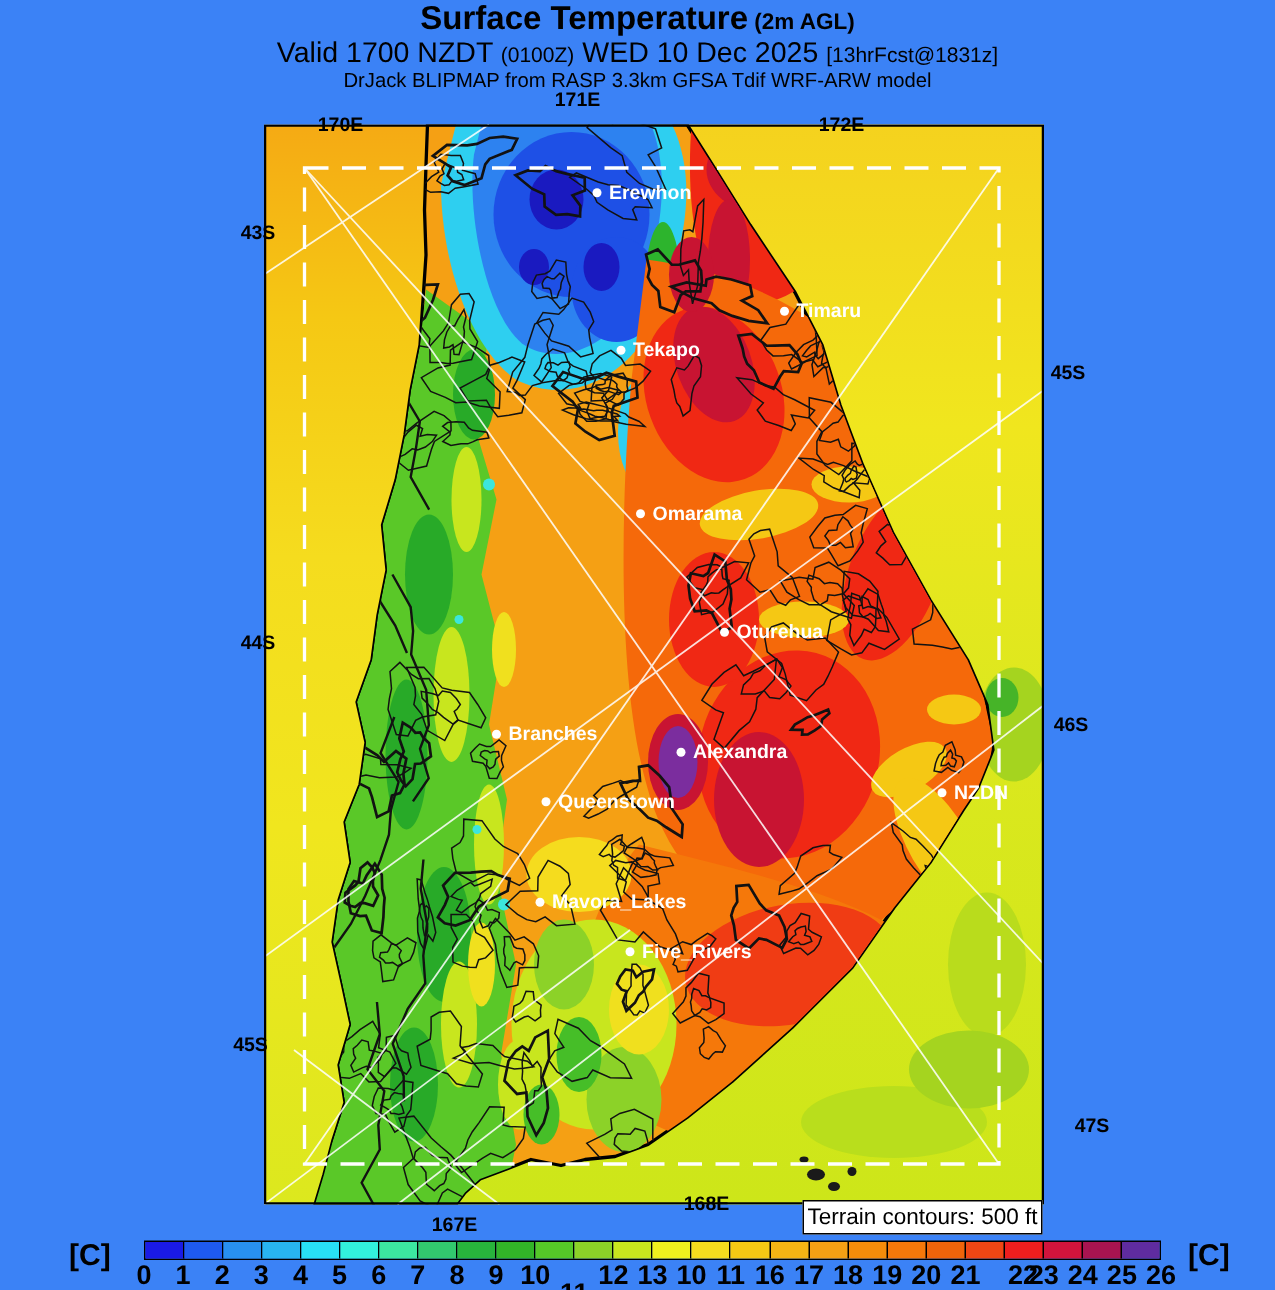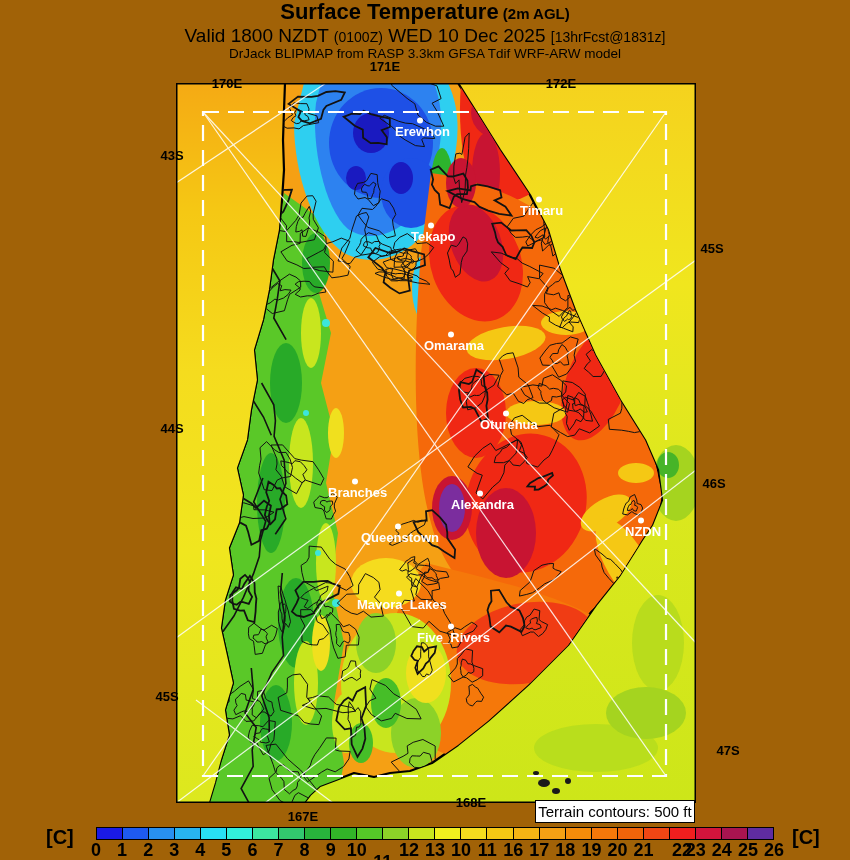--- a/index.html
+++ b/index.html
@@ -1,32 +1,32 @@
 <!DOCTYPE html>
 <html><head>
 <meta charset="utf-8">
 <style>
   html,body{margin:0;padding:0;background:#fff;}
-  #page{position:relative;width:850px;height:860px;background:#a16207;overflow:hidden;
+  #page{position:relative;width:850px;height:860px;background:#3b82f6;overflow:hidden;
         font-family:"Liberation Sans", sans-serif;color:#000;}
   
   #header{position:absolute;left:0;top:0;width:100%;text-align:center;line-height:1.12;}
   .t-main{font-size:22px;font-weight:bold;}
   .t-sub{font-size:15px;font-weight:bold;}
   .t-valid{font-size:19px;}
   .t-small{font-size:14px;}
   .t-model{font-size:13.5px;}
   .hline{white-space:pre;}
   
   #map{position:absolute;left:176px;top:83px;width:520px;height:720px;}
   #map-art{position:absolute;left:0;top:0;}
   .grid-label{position:absolute;transform:translate(-50%,-50%);font-size:13px;font-weight:bold;
               color:#000;white-space:nowrap;z-index:5;}
   .place{position:absolute;transform:translate(-3px,-50%);display:flex;align-items:center;
-         color:#fff;font-size:13px;font-weight:bold;white-space:nowrap;z-index:6;flex-direction:column;}
+         color:#fff;font-size:13px;font-weight:bold;white-space:nowrap;z-index:6;}
   .place .dot{width:6px;height:6px;border-radius:50%;background:#fff;margin-right:5px;flex:0 0 auto;}
   #terrain-box{position:absolute;left:359px;top:717px;width:158px;height:21px;background:#fff;
                border:1.5px solid #000;font-size:15px;text-align:center;line-height:21px;z-index:7;}
   
   #legend{position:absolute;left:0;top:826px;width:850px;height:34px;}
   .unit{position:absolute;top:0;font-size:20px;font-weight:bold;}
   #unit-left{left:46px;}
   #unit-right{left:792px;}
   #legend-bar{position:absolute;left:96px;top:1px;width:678px;height:13px;display:flex;
               border:1px solid #000;box-sizing:border-box;}
@@ -35,21 +35,21 @@
   #legend-ticks{position:absolute;left:96px;top:14px;width:678px;height:20px;}
   #legend-ticks span{position:absolute;transform:translateX(-50%);font-size:18px;font-weight:bold;}
 </style>
 </head>
 <body>
 
 <div id="page">
 
   <div id="header">
     <div class="hline"><span class="t-main">Surface Temperature</span><span class="t-sub"> </span><span class="t-sub">(2m AGL)</span></div>
-    <div class="hline"><span class="t-valid">Valid 1800 NZDT </span><span class="t-small">(0100Z)</span><span class="t-valid"> WED 10 Dec 2025 </span><span class="t-small">[13hrFcst@1831z]</span></div>
+    <div class="hline"><span class="t-valid">Valid 1700 NZDT </span><span class="t-small">(0100Z)</span><span class="t-valid"> WED 10 Dec 2025 </span><span class="t-small">[13hrFcst@1831z]</span></div>
     <div class="t-model">DrJack BLIPMAP from RASP 3.3km GFSA Tdif WRF-ARW model</div>
   </div>
 
   <div id="map">
     <svg id="map-art" width="520" height="720" viewBox="0 0 520 720">
       <defs>
         <linearGradient id="seaW" x1="0" y1="0" x2="0" y2="1">
           <stop offset="0" stop-color="#F5AA14"></stop>
           <stop offset="0.18" stop-color="#F5C814"></stop>
           <stop offset="0.40" stop-color="#F5DC1E"></stop>

